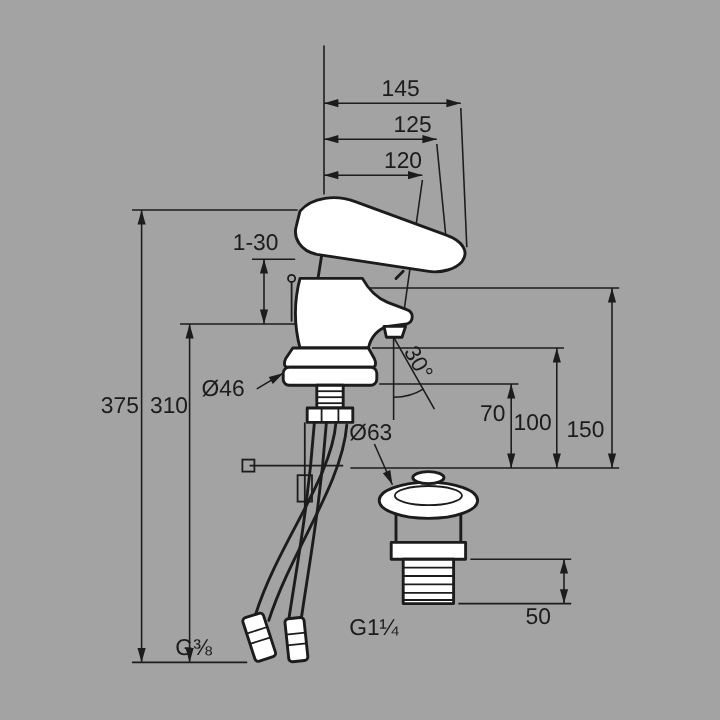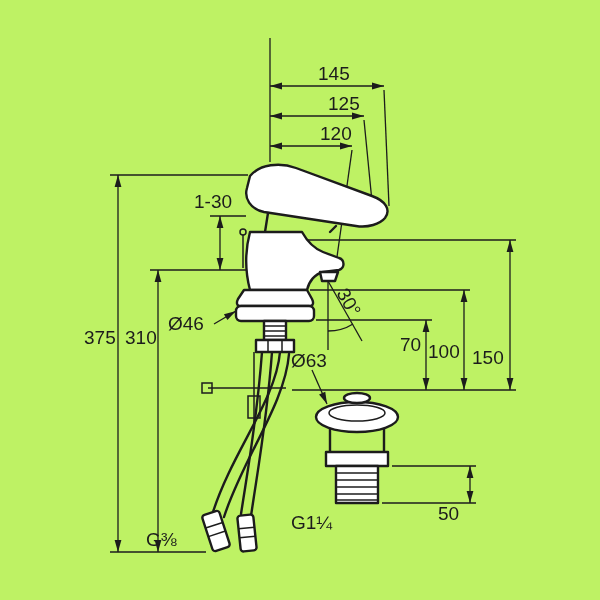--- a/index.html
+++ b/index.html
@@ -1,16 +1,16 @@
 <!DOCTYPE html>
 <html><head>
 <meta charset="utf-8">
 <style>
   html,body{margin:0;padding:0;background:#ffffff;}
-  .stage{width:600px;height:600px;background:#bef264;position:relative;overflow:hidden;text-align:center;}
+  .stage{width:600px;height:600px;background:#a3a3a3;position:relative;overflow:hidden;text-align:center;}
   svg{display:block;}
   .obj{stroke:#1c1c1c;stroke-width:2.4;fill:none;stroke-linecap:round;stroke-linejoin:round;}
   .objf{stroke:#1c1c1c;stroke-width:2.4;fill:#ffffff;stroke-linejoin:round;}
   .thin{stroke:#1c1c1c;stroke-width:1.5;fill:none;}
   .dim{stroke:#1c1c1c;stroke-width:1.3;fill:none;}
   .ext{stroke:#1c1c1c;stroke-width:1.3;fill:none;}
   .lead{stroke:#1c1c1c;stroke-width:1.3;fill:none;}
   .lbl{font-family:"Liberation Sans",sans-serif;font-size:19px;fill:#1c1c1c;}
   .arrowhead{fill:#1c1c1c;}
 </style>

